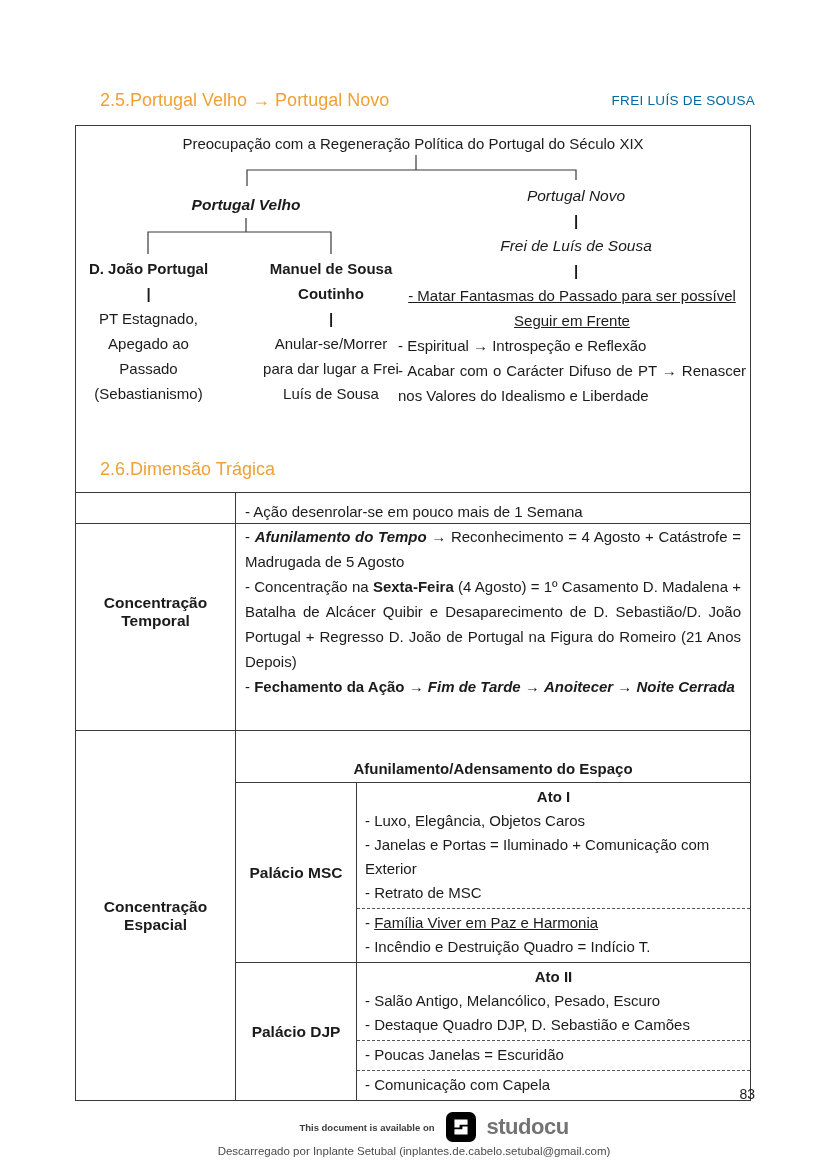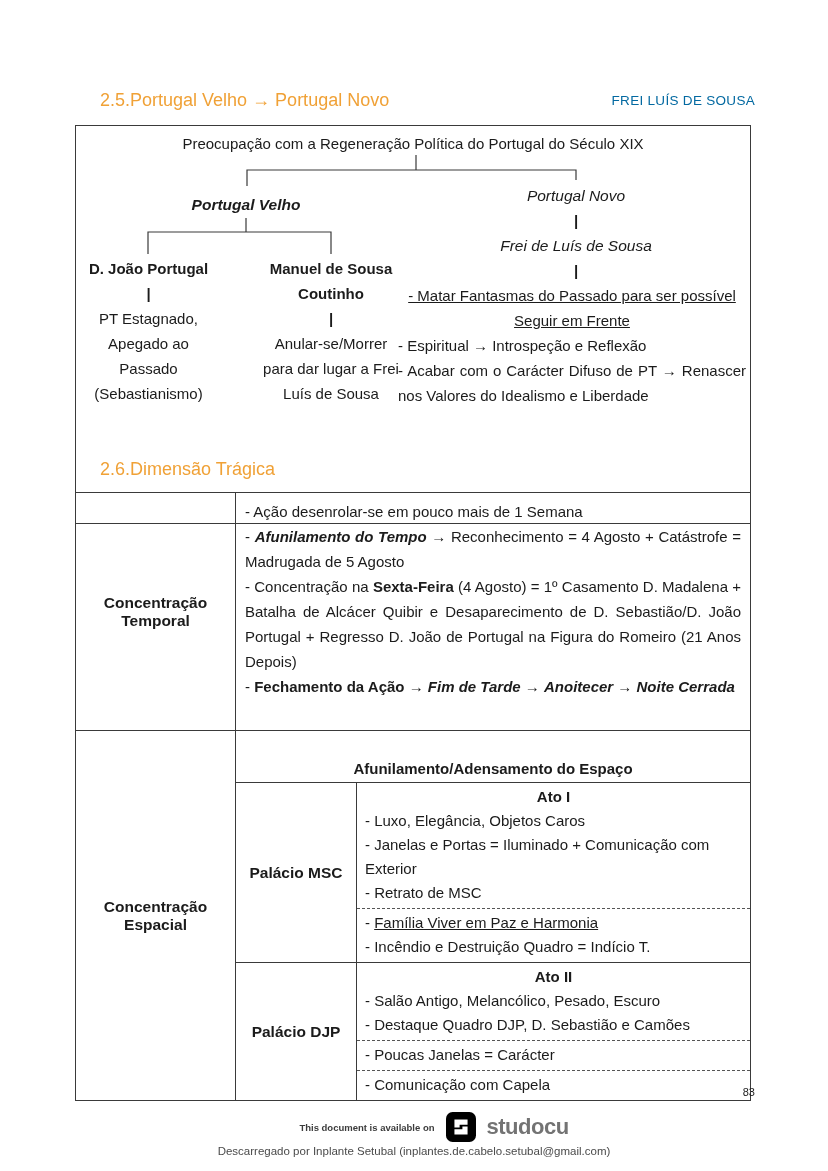--- a/index.html
+++ b/index.html
@@ -55,21 +55,21 @@
   .sp-row.msc { border-bottom:1px solid var(--line); }
   .pcell { flex:0 0 121px; border-right:1px solid var(--line); display:flex; align-items:center;
            justify-content:center; font-weight:bold; font-size:15.5px; text-align:center; padding:2px; }
   .pcontent { flex:1; display:flex; flex-direction:column; }
   .sec { padding:2px 8px 3px 8px; }
   .sec.dashed { border-top:1px dashed #555; }
   .sec p { margin:0; line-height:24px; }
   .ato { font-weight:bold; text-align:center; line-height:24px; }
 
   
-  .page-num { position:absolute; top:1086px; right:73px; font-size:11px; }
+  .page-num { position:absolute; top:1086px; right:73px; font-size:14px; }
   .footer-brand { position:absolute; top:1112px; left:0; width:100%; display:flex;
                   align-items:center; justify-content:center; gap:11px;padding-left:40px; }
   .avail { font-size:9.5px; font-weight:bold; color:#3c3c3c; }
   .brandname { font-size:22px; font-weight:bold; color:#737373; letter-spacing:-.5px; }
   .downloaded { position:absolute; top:1145px; left:0; width:100%; text-align:center;
                 font-size:11.5px; color:#4a4a4a; }
 </style>
 </head>
 <body>
 
@@ -152,21 +152,21 @@
 
         <div class="sp-row djp">
           <div class="pcell">Palácio DJP</div>
           <div class="pcontent">
             <div class="sec">
               <div class="ato">Ato II</div>
               <p><span>- Salão Antigo, Melancólico, Pesado, Escuro</span></p>
               <p><span>- Destaque Quadro DJP, D. Sebastião e Camões</span></p>
             </div>
             <div class="sec dashed">
-              <p><span>- Poucas Janelas = Carácter</span></p>
+              <p><span>- Poucas Janelas = Escuridão</span></p>
             </div>
             <div class="sec dashed">
               <p><span>- Comunicação com Capela</span></p>
             </div>
           </div>
         </div>
 
       </div>
     </div>
   </div>

